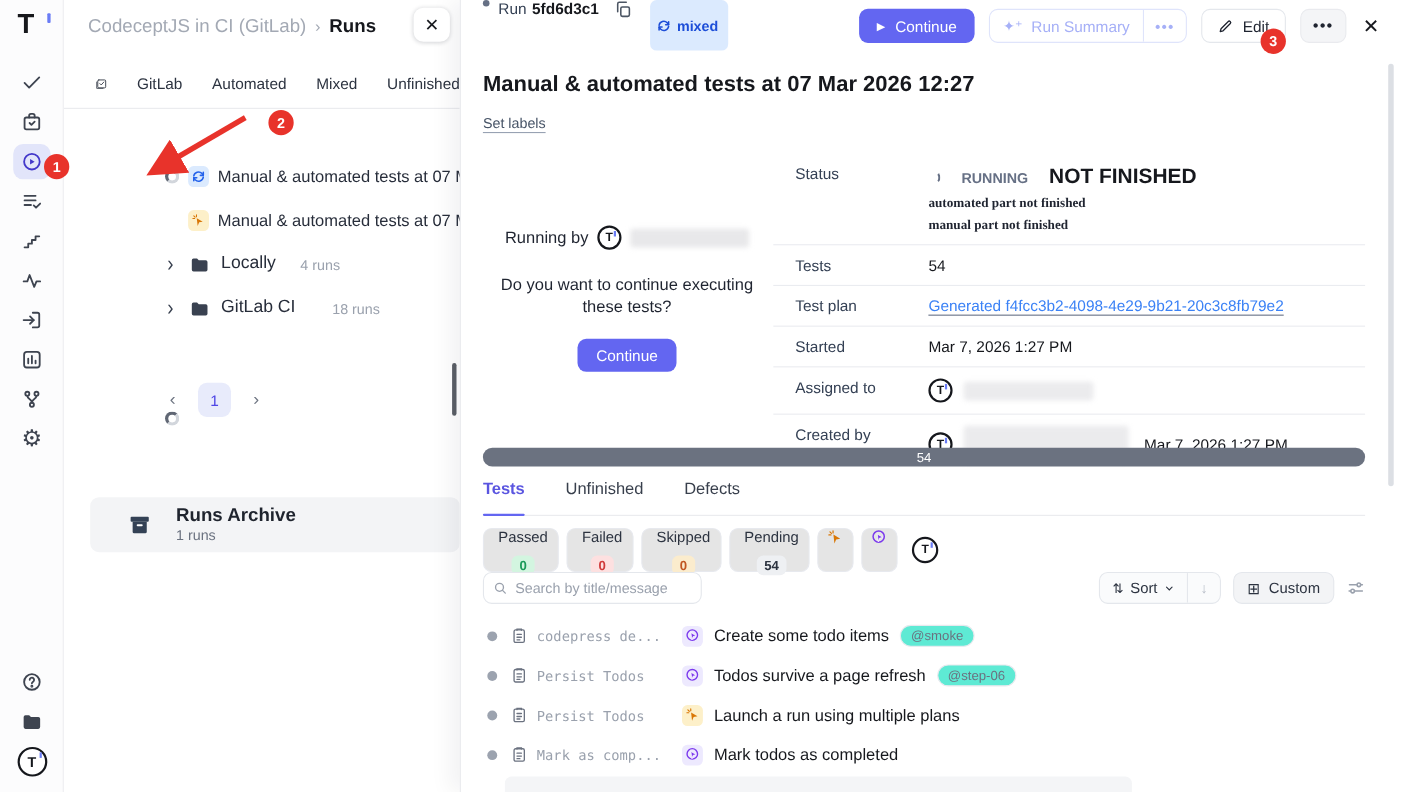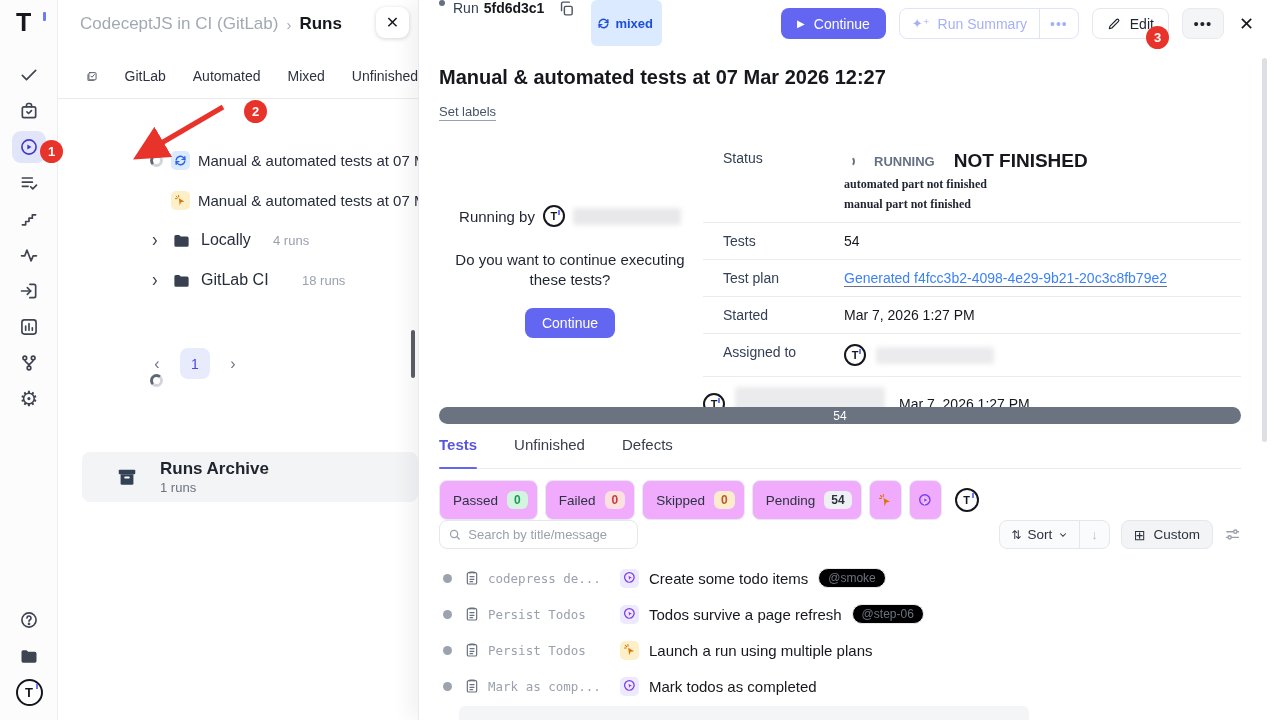--- a/index.html
+++ b/index.html
@@ -95,21 +95,21 @@
 
   .progress { position:absolute; left:20px; top:407px; width:802px; height:17px; background:#6b7280; border-radius:9px; display:flex; align-items:center; justify-content:center; }
   .progress span { color:#fff; font-size:12px; }
 
   .rp-tabs { position:absolute; left:20px; top:436px; width:802px; height:33px; display:flex; gap:37px; border-bottom:1px solid #e9eaee; }
   .rp-tab { font-size:15px; color:#39404d; cursor:pointer; padding-bottom:10px; position:relative; }
   .rp-tab.active { color:#5a55e0; font-weight:bold; }
   .rp-tab.active::after { content:''; position:absolute; left:0; bottom:-1px; width:100%; height:2px; background:#6366f1; border-radius:2px; }
 
   .chips { position:absolute; left:20px; top:480px; display:flex; align-items:center; gap:7px; }
-  .chip { display:flex; align-items:center; gap:9px; background:#f0abfc; border:1px solid #e7e9ee; border-radius:8px; height:40px; padding:0 9px 0 13px; font-size:13.5px; color:#2c3340; cursor:pointer; }
+  .chip { display:flex; align-items:center; gap:9px; background:#e5e5e5; border:1px solid #e7e9ee; border-radius:8px; height:40px; padding:0 9px 0 13px; font-size:13.5px; color:#2c3340; cursor:pointer;flex-direction:column; }
   .cnt { font-size:12px; border-radius:6px; padding:2px 7px; font-weight:bold; }
   .cnt.green { background:#d3f5e0; color:#1a9a59; }
   .cnt.red { background:#fde0e0; color:#d03a3a; }
   .cnt.amber { background:#fbeccd; color:#c05621; }
   .cnt.gray { background:#eef0f3; color:#2c3340; }
   .chip.icon-only { padding:0 8px; }
   .chips .t-avatar { width:24px; height:24px; margin-left:6px; cursor:pointer; }
 
   .toolbar { position:absolute; left:20px; top:520px; width:802px; height:30px; }
   .search-box { position:absolute; left:0; top:0; width:199px; height:29px; border:1px solid #e4e7ec; border-radius:8px; display:flex; align-items:center; padding:0 8px; gap:7px; background:#fff; }
@@ -123,21 +123,21 @@
   .grid-glyph { font-size:14px; color:#2c3340; }
 
   .tests { position:absolute; left:20px; top:560px; width:822px; }
   .trow { position:relative; height:36px; display:flex; align-items:center; cursor:pointer; }
   .trow .bullet { width:9px; height:9px; border-radius:50%; background:#9ca3af; margin:0 12px 0 4px; flex:none; }
   .suite { width:114px; flex:none; font-family:"DejaVu Sans Mono", monospace; font-size:12.5px; color:#9aa1ad; white-space:nowrap; overflow:hidden; margin-left:8px; }
   .ttype { width:19px; height:19px; border-radius:5px; display:flex; align-items:center; justify-content:center; margin:0 8px 0 18px; flex:none; }
   .ttype.auto { background:#ede9fe; }
   .ttype.man { background:#fdf0c9; }
   .ttitle { font-size:15px; color:#16181d; margin-left:2px; }
-  .tag { margin-left:10px; background:#000000; border:1px solid #e7e9ee; color:#6b7280; font-size:12px; border-radius:10px; padding:2px 9px; }
+  .tag { margin-left:10px; background:#5eead4; border:1px solid #e7e9ee; color:#6b7280; font-size:12px; border-radius:10px; padding:2px 9px; }
   .tag:empty { display:none; }
   .bottom-stripe { position:absolute; left:20px; top:146px; width:570px; height:16px; background:#f4f5f7; border-radius:6px 6px 0 0; }
 
   .rp-scroll { position:absolute; right:13px; top:58px; width:5px; height:384px; background:#dcdfe4; border-radius:3px; }
 
   
   .anno { position:absolute; width:23px; height:23px; background:#e8332b; color:#fff; border-radius:50%; font-size:13px; font-weight:bold; display:flex; align-items:center; justify-content:center; z-index:20; }
   .anno-svg { position:absolute; left:0; top:0; width:1280px; height:720px; pointer-events:none; z-index:19; }
 </style>
 </head>
@@ -389,20 +389,21 @@
       <div class="info-row">
         <span class="info-label">Assigned to</span>
         <span class="info-value">
             <span class="who">
               <span class="t-avatar">T<i></i></span>
               <span class="blur-block"></span>
             </span>
           </span>
       </div>
       <div class="info-row">
+        <span class="info-label">Created by</span>
         <span class="info-value">
             <span class="who">
               <span class="t-avatar">T<i></i></span>
               <span class="blur-block big"></span>
               <span class="created-time">Mar 7, 2026 1:27 PM</span>
             </span>
           </span>
       </div>
     </div>
 

